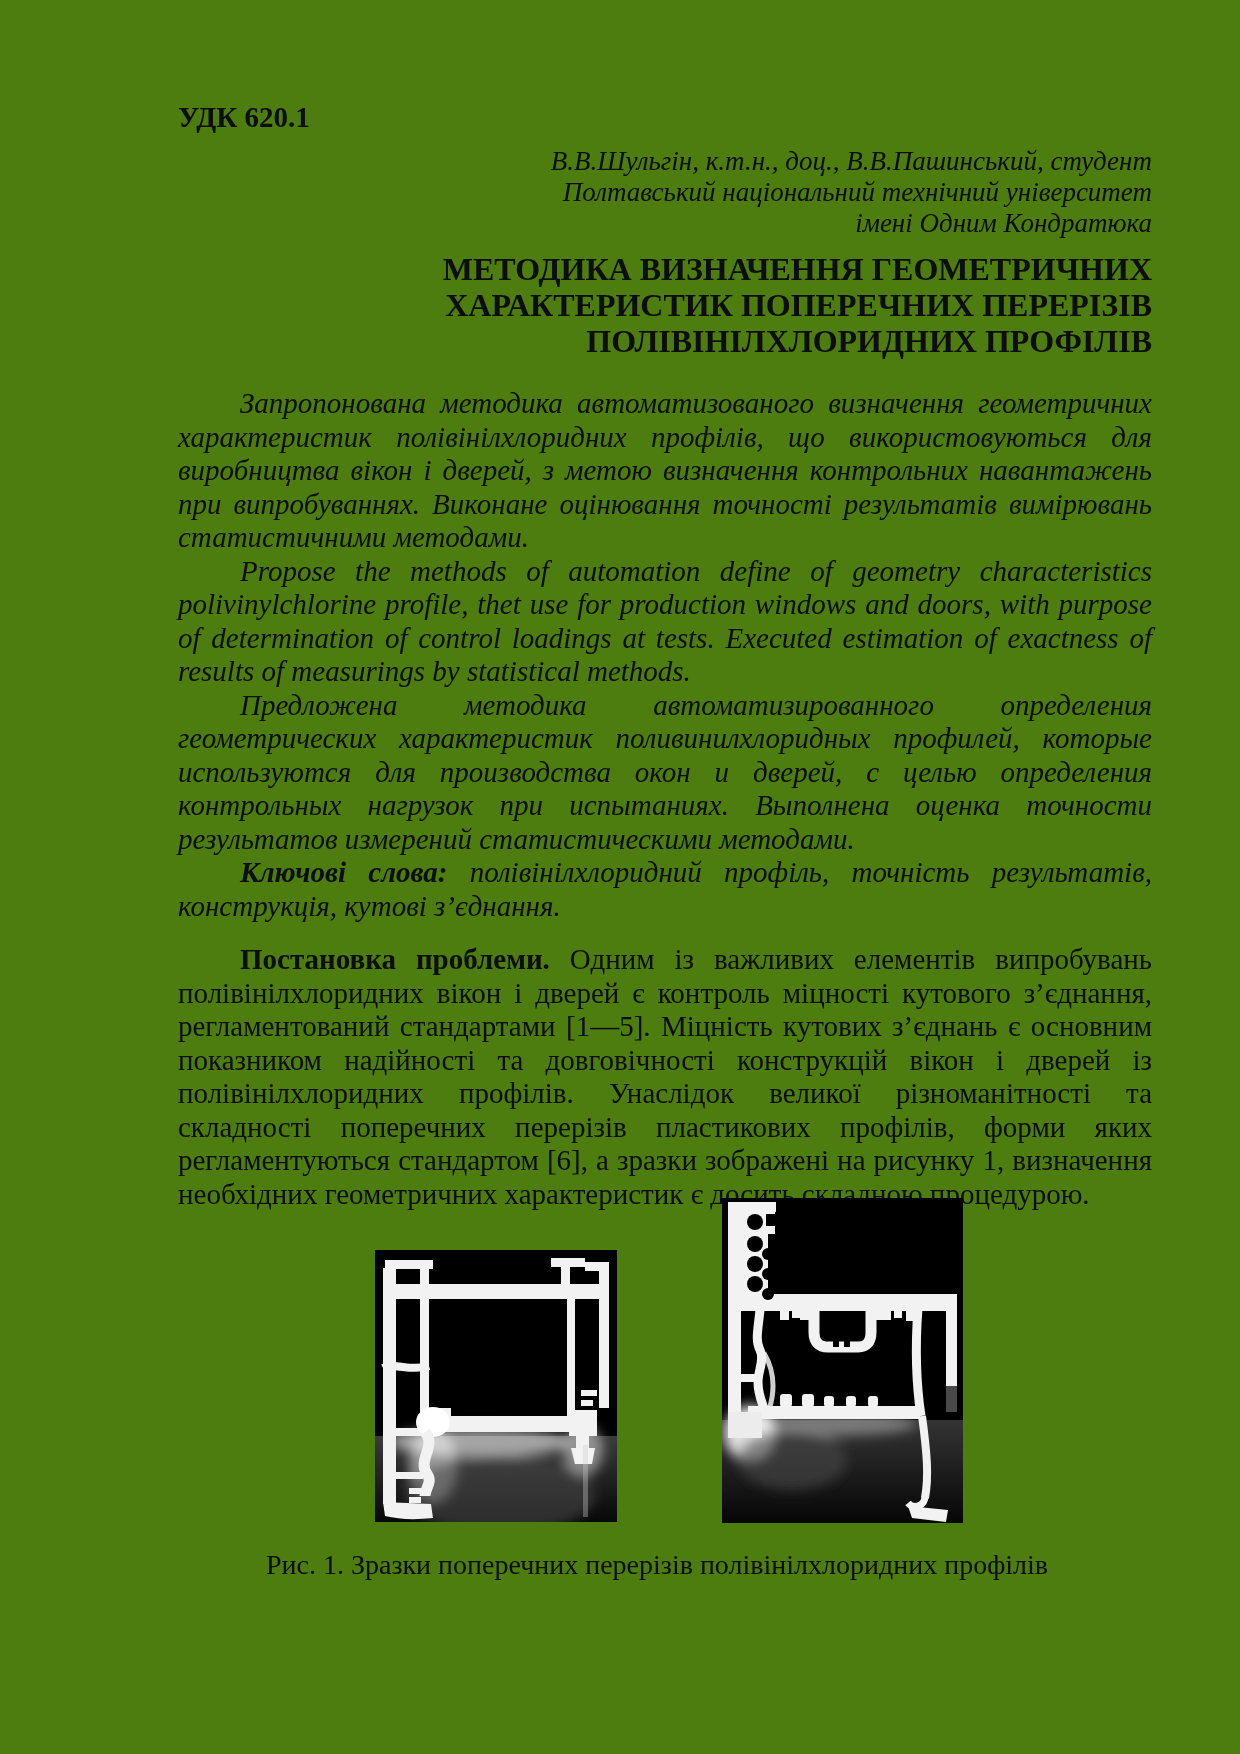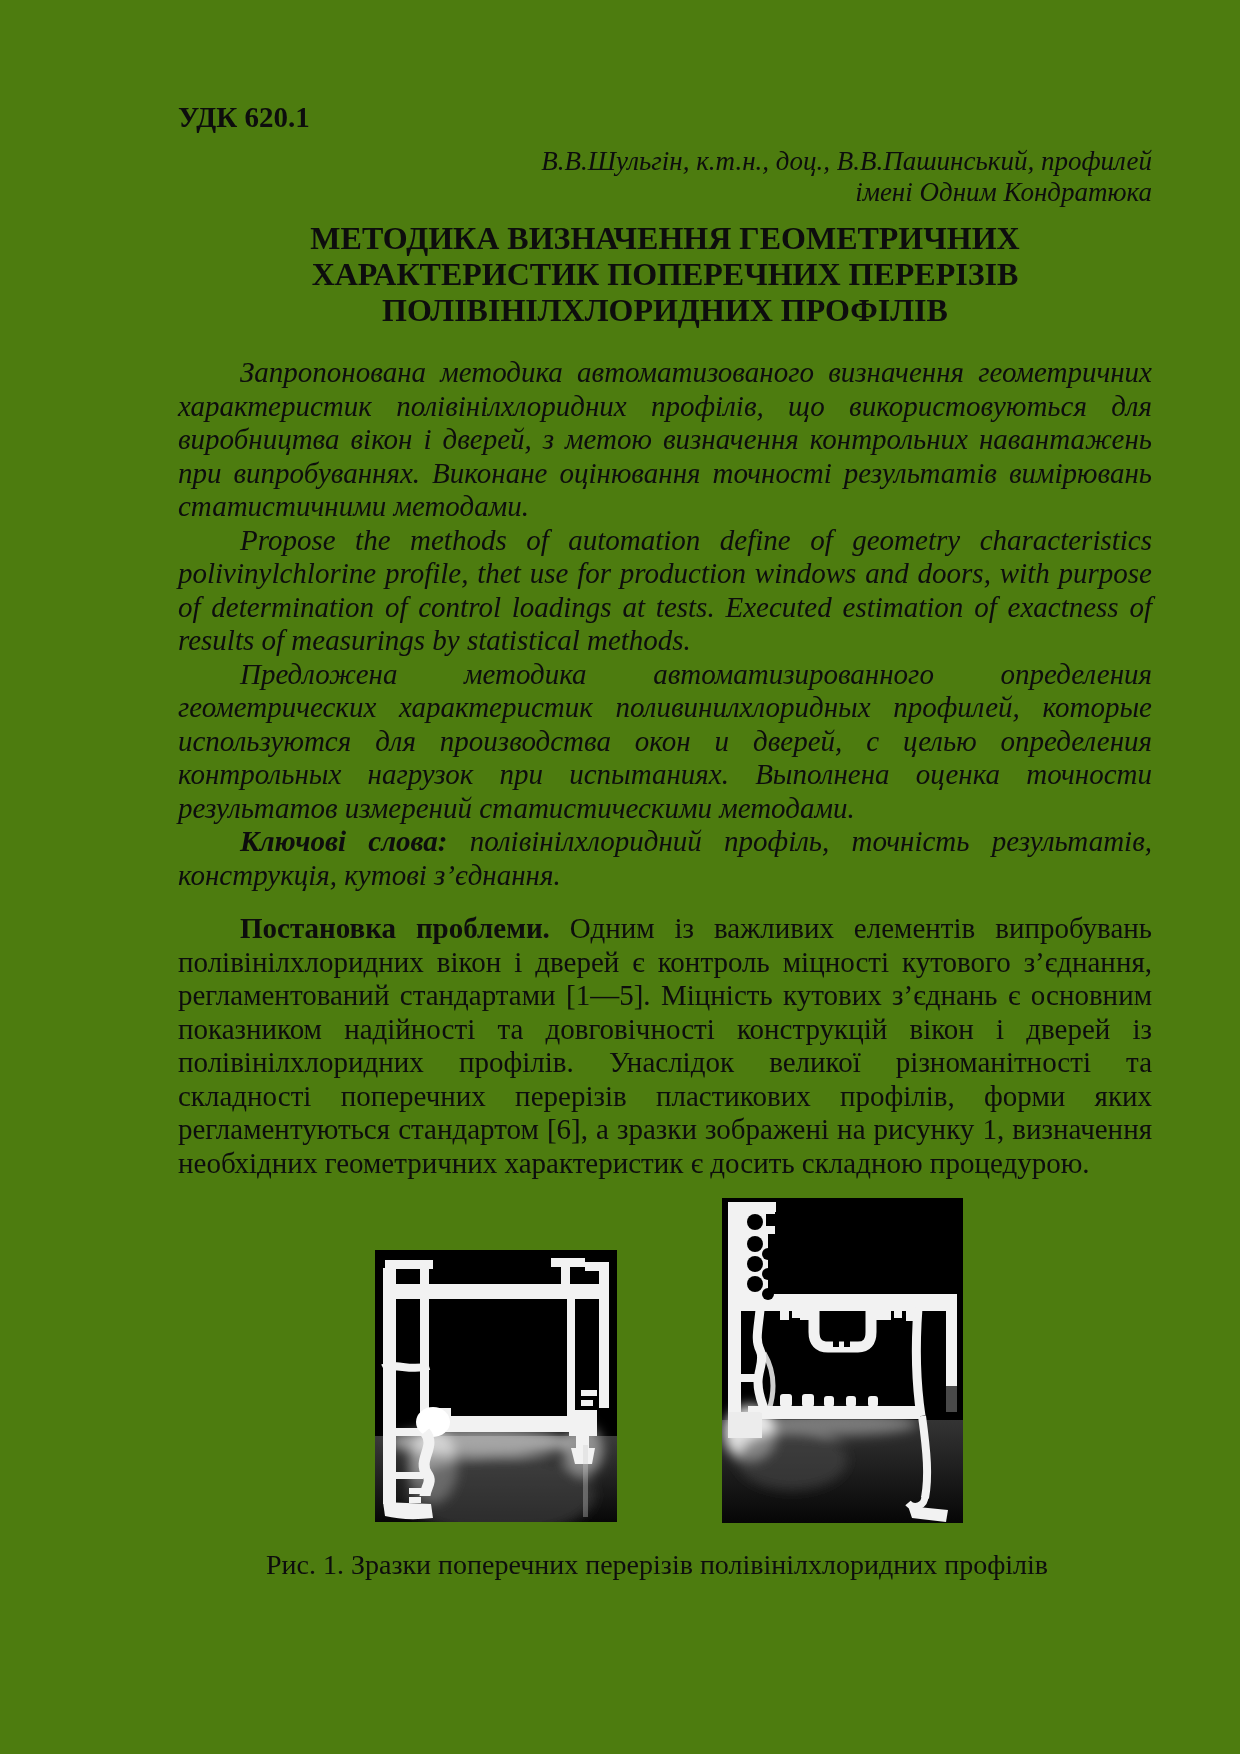--- a/index.html
+++ b/index.html
@@ -19,21 +19,21 @@
     font-weight:bold;font-size:29px;line-height:34px;
   }
   .authors{
     margin-top:12px;
     text-align:right;
     font-style:italic;
     font-size:27px;line-height:31px;
   }
   .title{
     margin-top:12px;
-    text-align:center;
+    text-align:right;
     font-weight:bold;
     font-size:32px;line-height:36px;
   }
   p{margin:0;}
   p.abs, p.kw, p.body-par{
     font-size:29px;
     line-height:33.5px;
     text-align:justify;
     text-indent:62px;
   }
@@ -56,21 +56,22 @@
 </head>
 <body>
 
 <div class="page">
 
   <div class="content">
 
     <div class="udc">УДК 620.1</div>
 
     <div class="authors">
-      <div>В.В.Шульгін, к.т.н., доц., В.В.Пашинський, профилей</div>
+      <div>В.В.Шульгін, к.т.н., доц., В.В.Пашинський, студент</div>
+      <div>Полтавський національний технічний університет</div>
       <div>імені Одним Кондратюка</div>
     </div>
 
     <div class="title">МЕТОДИКА ВИЗНАЧЕННЯ ГЕОМЕТРИЧНИХ ХАРАКТЕРИСТИК ПОПЕРЕЧНИХ ПЕРЕРІЗІВ ПОЛІВІНІЛХЛОРИДНИХ ПРОФІЛІВ</div>
 
     <p class="abs first-abs">Запропонована методика автоматизованого визначення геометричних характеристик полівінілхлоридних профілів, що використовуються для виробництва вікон і дверей, з метою визначення контрольних навантажень при випробуваннях. Виконане оцінювання точності результатів вимірювань статистичними методами.</p>
 
     <p class="abs">Propose the methods of automation define of geometry characteristics polivinylchlorine profile, thet use for production windows and doors, with purpose of determination of control loadings at tests. Executed estimation of exactness of results of measurings by statistical methods.</p>
 
     <p class="abs">Предложена методика автоматизированного определения геометрических характеристик поливинилхлоридных профилей, которые используются для производства окон и дверей, с целью определения контрольных нагрузок при испытаниях. Выполнена оценка точности результатов измерений статистическими методами.</p>

